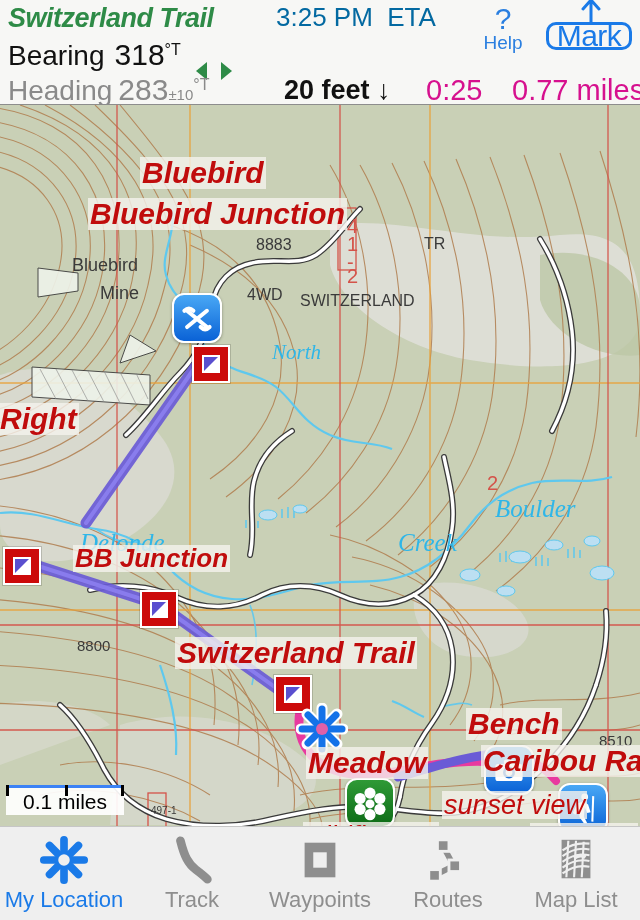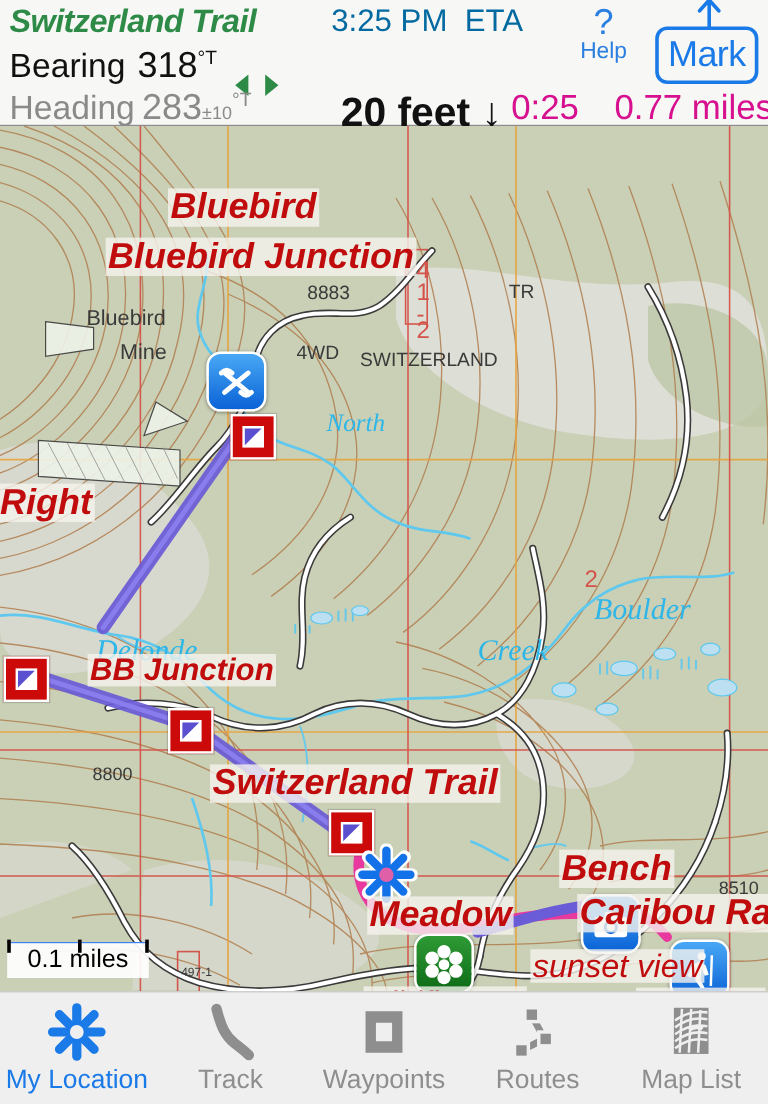--- a/index.html
+++ b/index.html
@@ -48,31 +48,31 @@
   .hdr-eta-label{
     position:absolute;left:276px;top:2px;
     font-size:26px;font-weight:normal;color:#0369a1;white-space:nowrap;
   }
   .hdr-dist1{
     position:absolute;left:288px;top:41px;
     font-size:28px;font-weight:bold;color:#111;white-space:nowrap;
   }
   .hdr-dist2{
     position:absolute;left:284px;top:75px;
-    font-size:34px;font-weight:bold;color:#111;white-space:nowrap;
+    font-size:27px;font-weight:bold;color:#111;white-space:nowrap;
   }
   .hdr-help{
     position:absolute;left:481px;top:5px;width:44px;text-align:center;
     color:#2a7fe0;
   }
   .hdr-help .q{display:block;font-size:30px;line-height:28px;font-weight:normal;}
   .hdr-help .t{display:block;font-size:19px;line-height:20px;}
   .mark-btn{
     position:absolute;left:546px;top:22px;
-    width:86px;height:48px;
+    width:86px;height:28px;
     border:3px solid #1a7ae8;border-radius:10px;
     color:#1a7ae8;font-size:30px;
     display:flex;align-items:center;justify-content:center;
     box-sizing:border-box;background:transparent;
     letter-spacing:-0.5px;
   }
   .mark-arrow{
     position:absolute;left:580px;top:-2px;width:22px;height:26px;
   }
   .hdr-time{
@@ -133,21 +133,21 @@
   }
   .icon-tile.green{background:linear-gradient(#2f9a36,#0d6b16);}
 
   .mylocation{
     position:absolute;width:52px;height:52px;
   }
 
   .scalebar{
     position:absolute;left:6px;bottom:12px;
     width:118px;height:30px;background:rgba(255,255,255,0.92);
-    border-top:1px solid #3b82f6;box-sizing:border-box;
+    border-top:3px solid #3b82f6;box-sizing:border-box;
   }
   .scalebar span{
     display:block;text-align:center;font-size:21px;color:#000;
     line-height:28px;
   }
   .scalebar::before,.scalebar::after{
     content:"";position:absolute;top:-3px;width:3px;height:11px;background:#000;
   }
   .scalebar::before{left:0;}
   .scalebar::after{right:0;}

